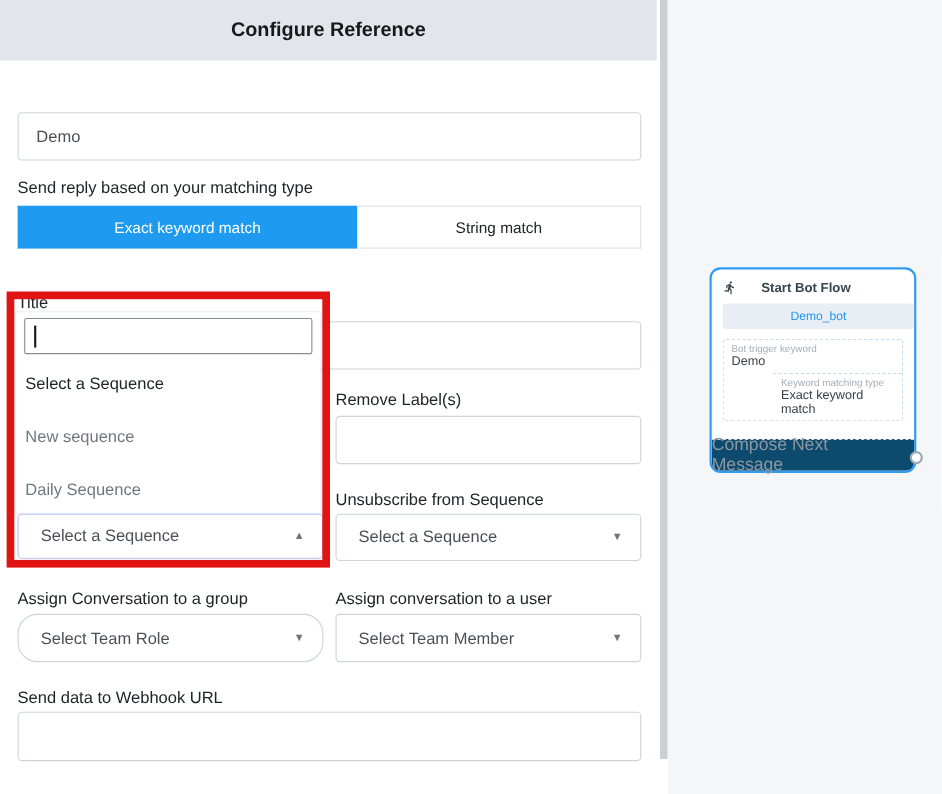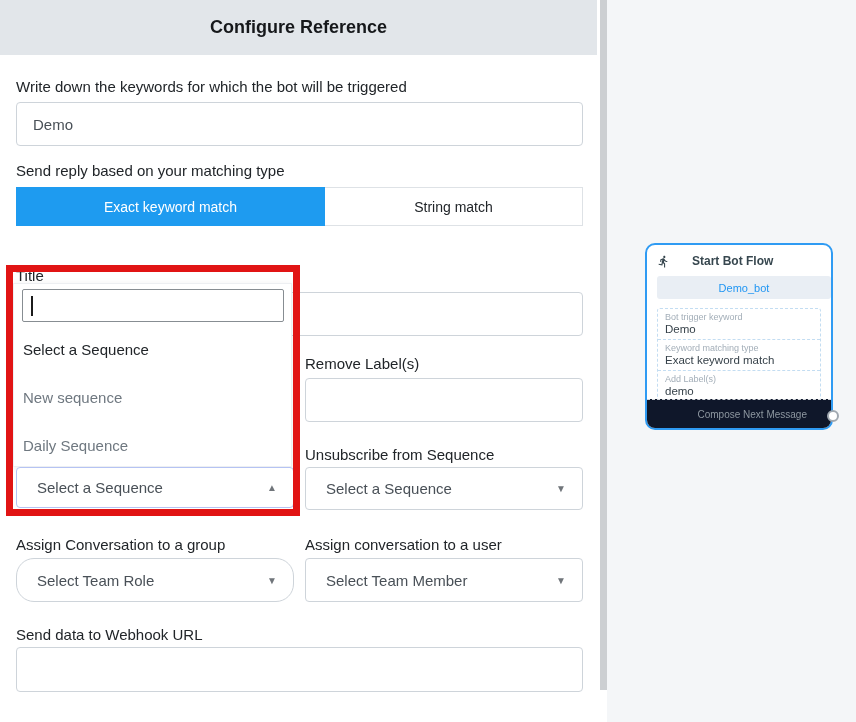--- a/index.html
+++ b/index.html
@@ -56,42 +56,41 @@
 
   .flow-node { position:absolute; left:645px; top:243px; width:188px; height:187px;
                background:#ffffff; border:2px solid #2f9bf3; border-radius:10px; z-index:5; }
   .node-header { display:flex; align-items:center; gap:22px; padding:9px 10px 6px 10px; }
   .node-title { font-size:12px; font-weight:bold; color:#37474f; }
   .node-pill { margin:2px 0 9px 10px; height:23px; background:#e9eef4; border-radius:3px;
                display:flex; align-items:center; justify-content:center;
                font-size:11px; color:#2196f3; cursor:pointer; }
   .node-fields { margin:0 10px; border:1px dashed #c3ddf2; border-radius:3px; background:#fff; }
   .node-field { padding:3px 7px 4px 7px; }
-  .node-field + .node-field { border-top:1px dashed #c3ddf2; }
+  .node-field + .node-field { border-top:1px dashed #c3ddf2;margin-left:45px; }
   .nf-label { font-size:9px; color:#a3aeb8; }
   .nf-value { font-size:11.5px; color:#37424a; margin-top:1px; }
-  .node-footer { position:absolute; left:0; right:0; bottom:0; height:29px; background:#0f172a;
+  .node-footer { position:absolute; left:0; right:0; bottom:0; height:29px; background:#0c4a6e;
                  border-top:1px dashed #d4d8dc; border-radius:0 0 8px 8px;
                  display:flex; align-items:center; justify-content:flex-end;
-                 padding-right:24px; font-size:10px; color:#8d97a0; }
+                 padding-right:24px; font-size:16px; color:#8d97a0; }
   .node-connector { position:absolute; right:-8px; bottom:6px; width:12px; height:12px;
                     background:#ffffff; border:2px solid #a0a8b0; border-radius:50%; cursor:pointer; }
 </style>
 </head>
 <body>
 
 <div id="app">
 
   <div class="left-panel">
 
     <div class="panel-header">
       <div class="panel-title">Configure Reference</div>
     </div>
 
-    <div class="lbl" style="left:16px; top:78px;">Write down the keywords for which the bot will be triggered</div>
     <input class="tinput" style="left: 16px; top: 102px; width: 567px; height: 44px;" value="Demo">
 
     <div class="lbl" style="left:16px; top:162px;">Send reply based on your matching type</div>
     <div class="segmented">
       <div class="seg-btn seg-active">Exact keyword match</div>
       <div class="seg-btn seg-inactive">String match</div>
     </div>
 
     <div class="lbl" style="left:16px; top:267px;">Title</div>
     <input class="tinput" style="left: 16px; top: 292px; width: 567px; height: 44px;">
@@ -153,24 +152,20 @@
 
     <div class="node-fields">
       <div class="node-field">
         <div class="nf-label">Bot trigger keyword</div>
         <div class="nf-value">Demo</div>
       </div>
       <div class="node-field">
         <div class="nf-label">Keyword matching type</div>
         <div class="nf-value">Exact keyword match</div>
       </div>
-      <div class="node-field">
-        <div class="nf-label">Add Label(s)</div>
-        <div class="nf-value">demo</div>
-      </div>
     </div>
 
     <div class="node-footer">
       <span>Compose Next Message</span>
     </div>
     <div class="node-connector"></div>
   </div>
 
 </div>
 

